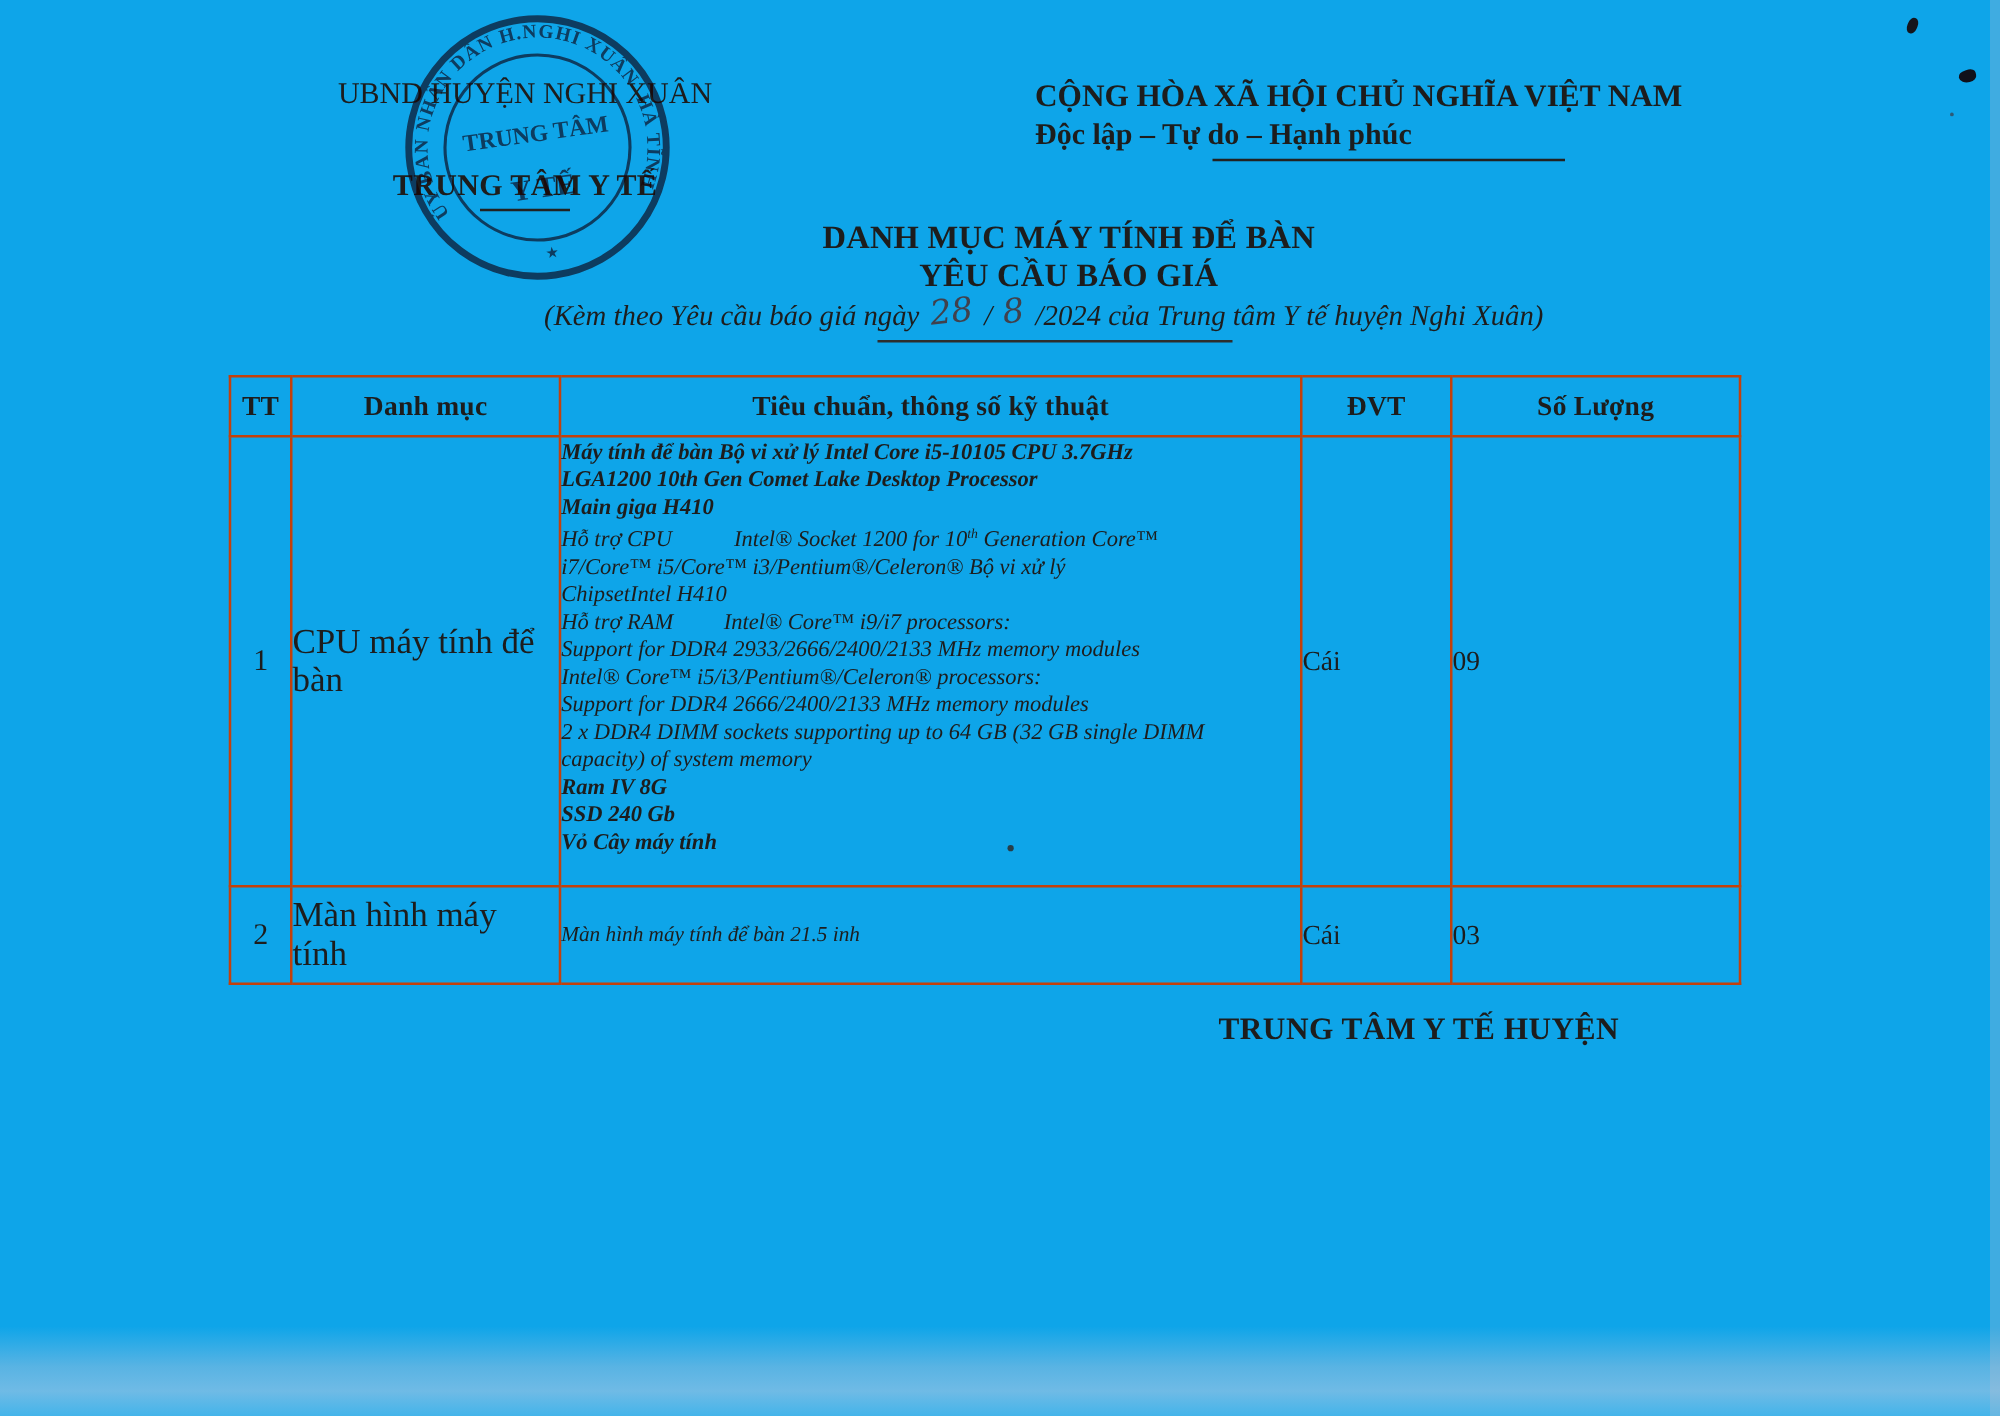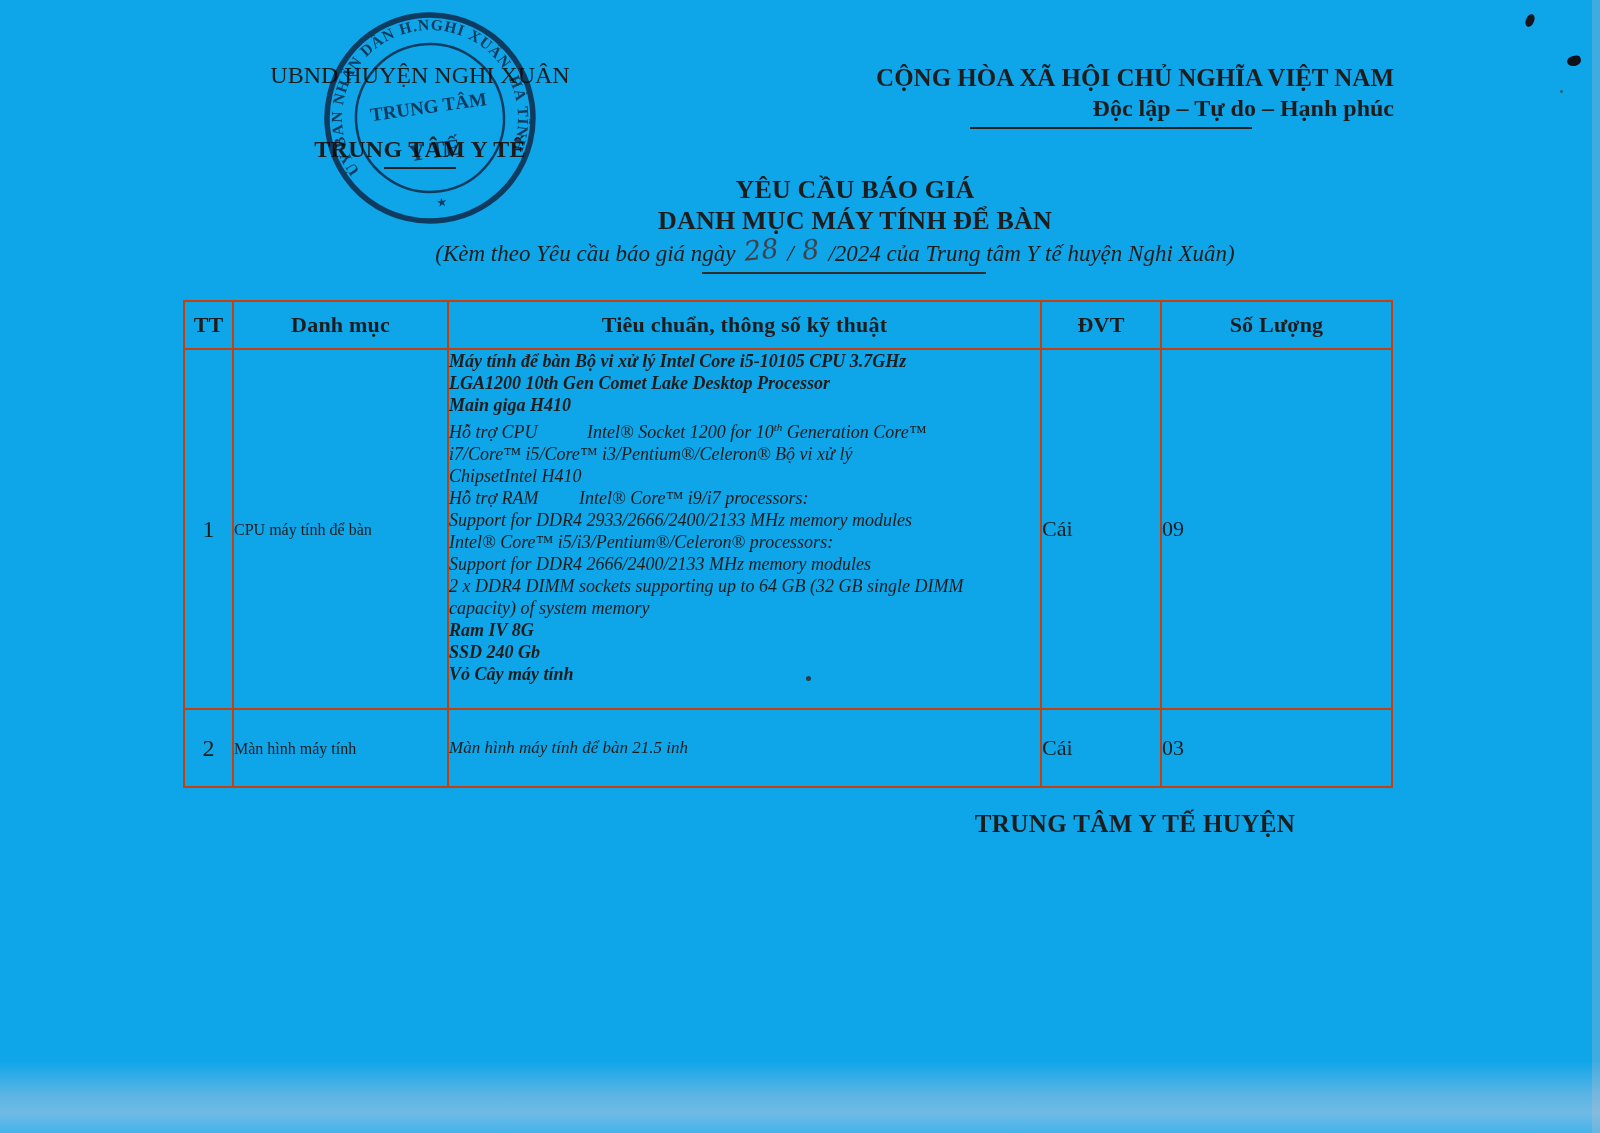--- a/index.html
+++ b/index.html
@@ -11,21 +11,21 @@
   }
   
   .hdr-left {
     position:absolute; left:258px; top:60px; width:324px;
     text-align:center; line-height:30px; font-size:24px;
   }
   .hdr-left .org-sub { font-weight:bold; letter-spacing:.3px;margin-top:44px; }
   .hdr-left .u-short { width:72px; border-top:2px solid #222; margin:3px auto 0; }
   .hdr-right {
     position:absolute; left:828px; top:62px; width:566px;
-    text-align:right; line-height:31px;
+    text-align:left; line-height:31px;
   }
   .hdr-right .nat-line1 { font-weight:bold; font-size:25px; }
   .hdr-right .nat-line2 { font-weight:bold; font-size:24px; }
   .hdr-right .u-long { width:282px; border-top:2px solid #222; margin:3px auto 0; }
   
   .stamp {
     position:absolute; left:318px; top:6px; width:224px; height:224px;
     opacity:.85; mix-blend-mode:multiply; transform:rotate(-8deg);
   }
   
@@ -51,21 +51,21 @@
   table.doc {
     position:absolute; left:183px; top:300px;
     border-collapse:collapse; table-layout:fixed;
   }
   table.doc th, table.doc td { border:2px solid #c2410c; padding:0; }
   table.doc th {
     height:46px; font-size:22px; font-weight:bold; text-align:center;
     letter-spacing:.2px;
   }
   td.cell-tt   { text-align:center; font-size:24px; vertical-align:middle; }
-  td.cell-cat  { font-size:16px; line-height:31px; padding:0 8px 0 14px; vertical-align:middle;border-radius:18px; }
+  td.cell-cat  { font-size:28px; line-height:31px; padding:0 8px 0 14px; vertical-align:middle;border-radius:18px; }
   td.cell-spec { vertical-align:top; padding:7px 12px 0 12px; font-size:18px; line-height:22px;font-style:italic; }
   td.cell-unit, td.cell-qty { text-align:left; font-size:22px; vertical-align:middle; }
   tr.row-main { height:360px; }
   tr.row-sub  { height:78px; }
   tr.row-sub td.cell-spec { vertical-align:middle; font-size:17px; padding-top:0;margin-top:19px; }
   .spec-line .b { font-weight:bold; }
   .spec-line sup { font-size:11px; }
   
   .footer-sign {
     position:absolute; left:959px; top:810px; width:352px;
@@ -113,22 +113,22 @@
     </defs>
     <text font-size="15.5" font-weight="bold" fill="#d8404e" letter-spacing="1" font-family="Liberation Serif, DejaVu Serif, serif">
       <textPath href="#ringArc" startOffset="50%" text-anchor="middle">ỦY BAN NHÂN DÂN H.NGHI XUÂN&nbsp;&nbsp;HÀ TĨNH</textPath>
     </text>
     <text x="112" y="107" text-anchor="middle" font-size="19" font-weight="bold" fill="#d8404e" font-family="Liberation Serif, DejaVu Serif, serif">TRUNG TÂM</text>
     <text x="112" y="152" text-anchor="middle" font-size="23" font-weight="bold" fill="#d8404e" font-family="Liberation Serif, DejaVu Serif, serif">Y TẾ</text>
     <text x="112" y="201" text-anchor="middle" font-size="12" fill="#d8404e">★</text>
   </svg>
 
   <div class="title-block">
+    <div>DANH MỤC MÁY TÍNH ĐỂ BÀN</div>
     <div>YÊU CẦU BÁO GIÁ</div>
-    <div>DANH MỤC MÁY TÍNH ĐỂ BÀN</div>
   </div>
 
   <div class="subtitle">
     <span>(Kèm theo Yêu cầu báo giá ngày</span>
     <span class="hw">28</span>
     <span>/</span>
     <span class="hw">8</span>
     <span>/2024 của Trung tâm Y tế huyện Nghi Xuân)</span>
   </div>
   <div class="subtitle-underline"></div>

